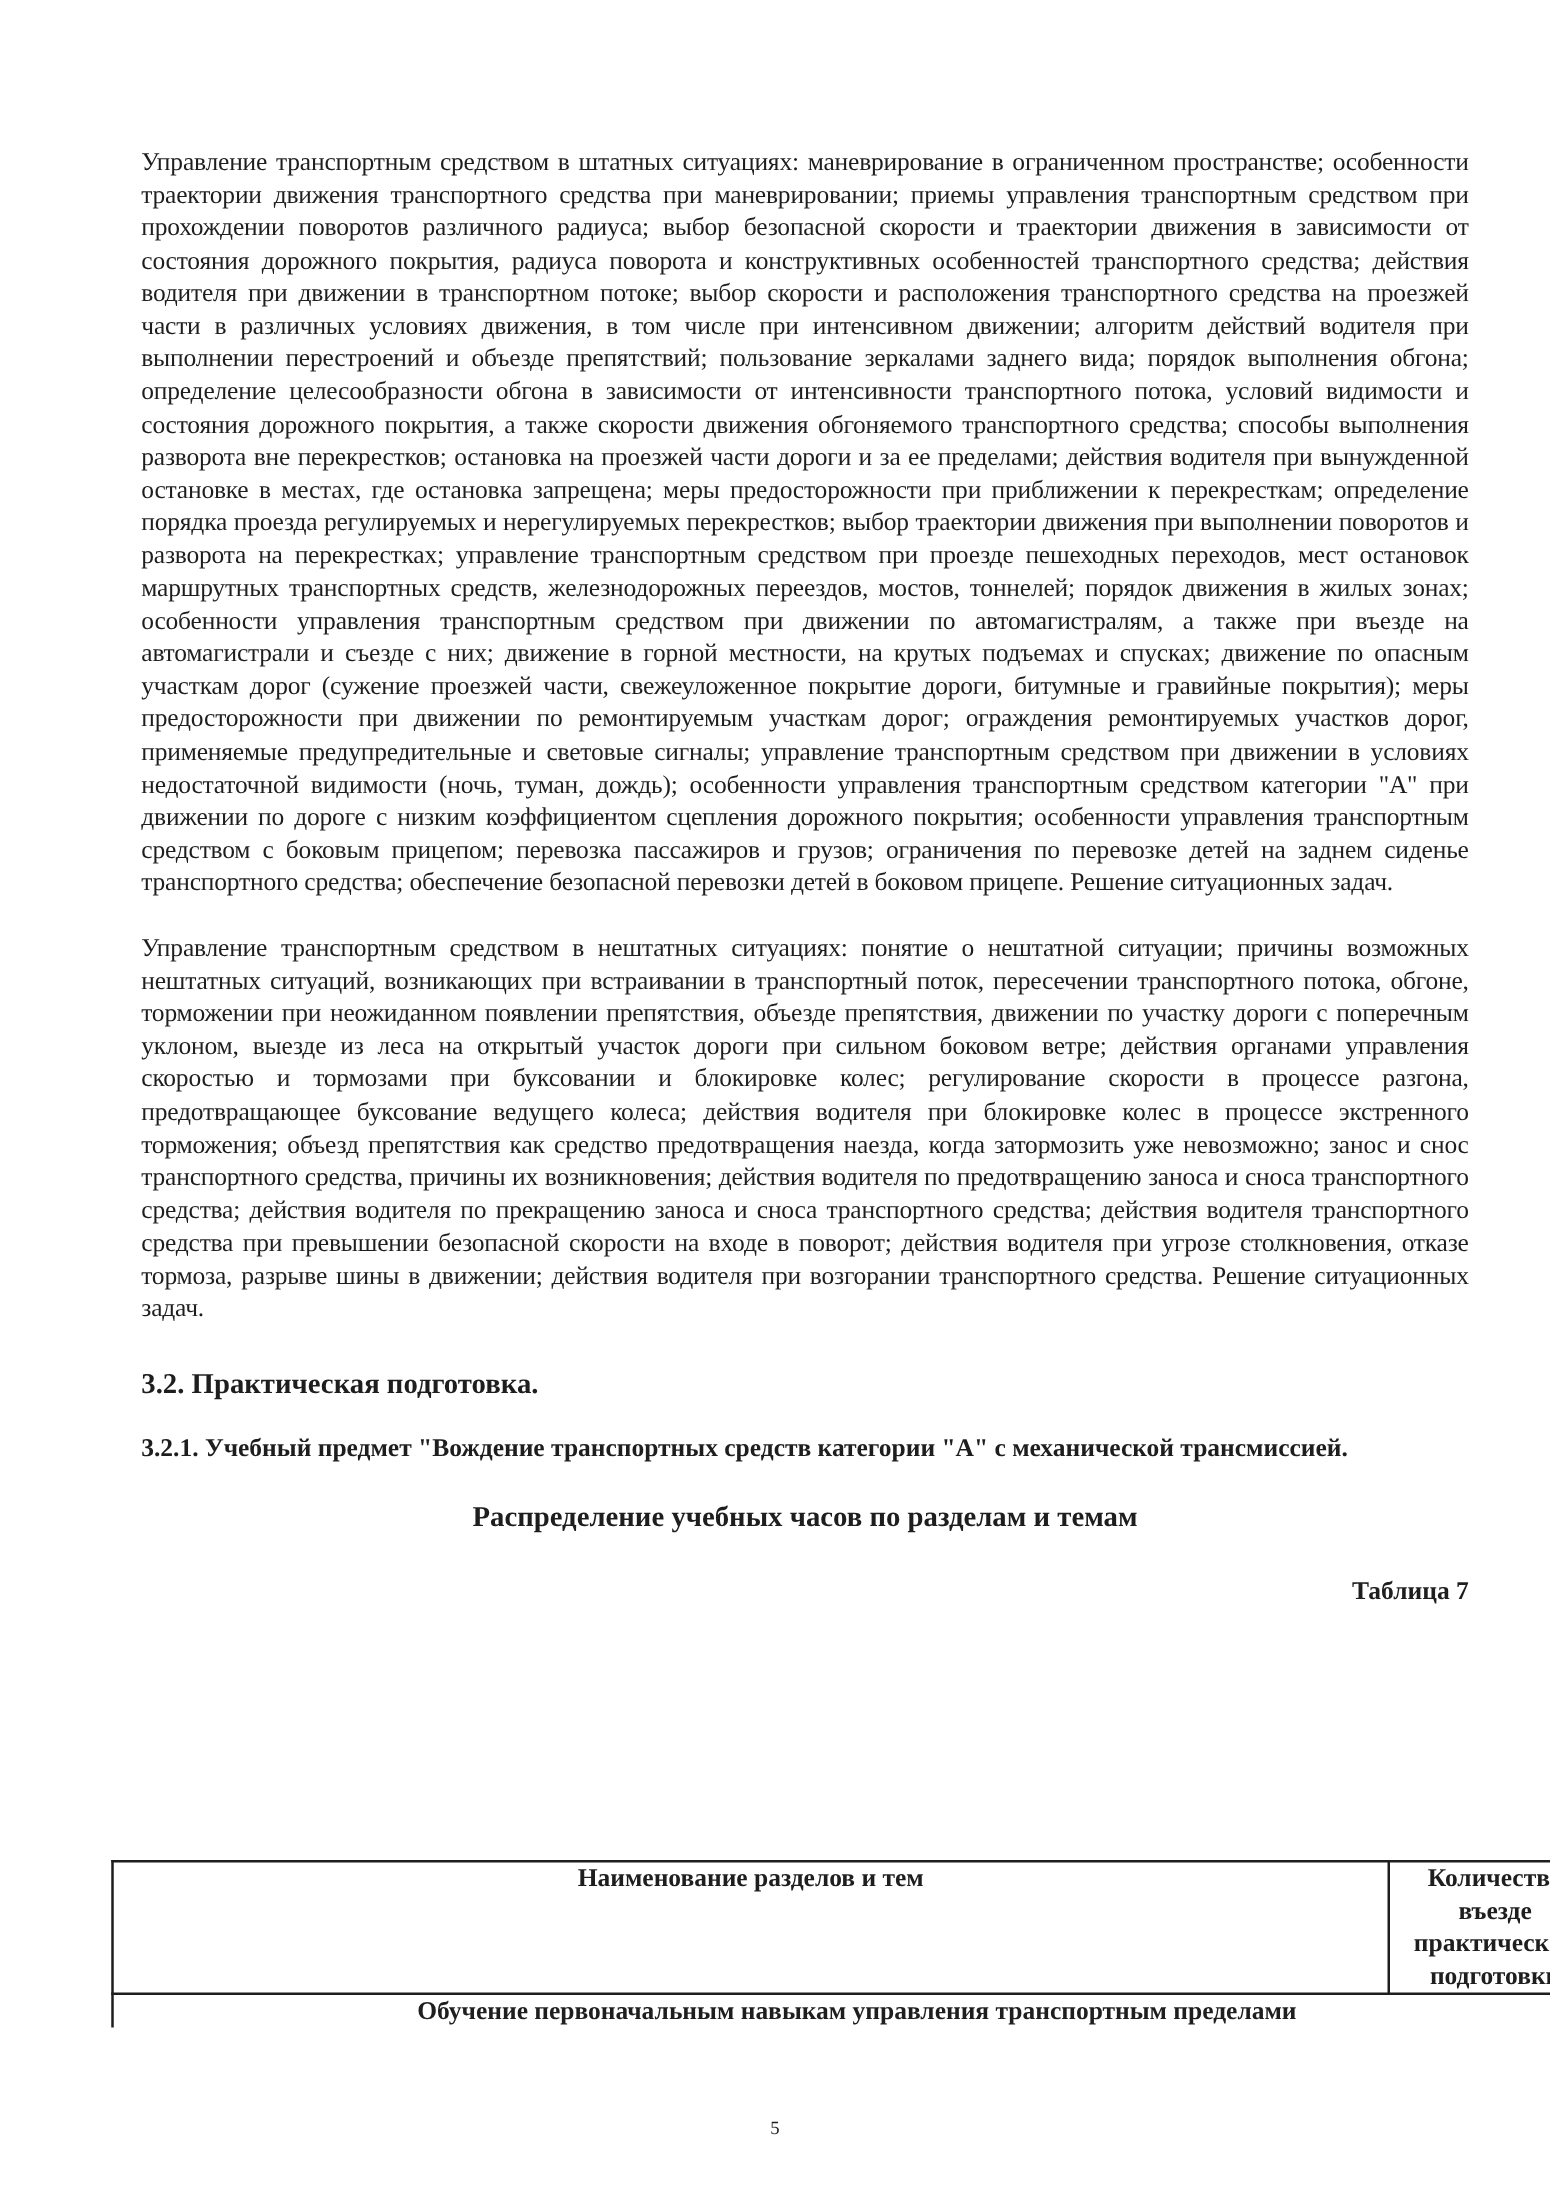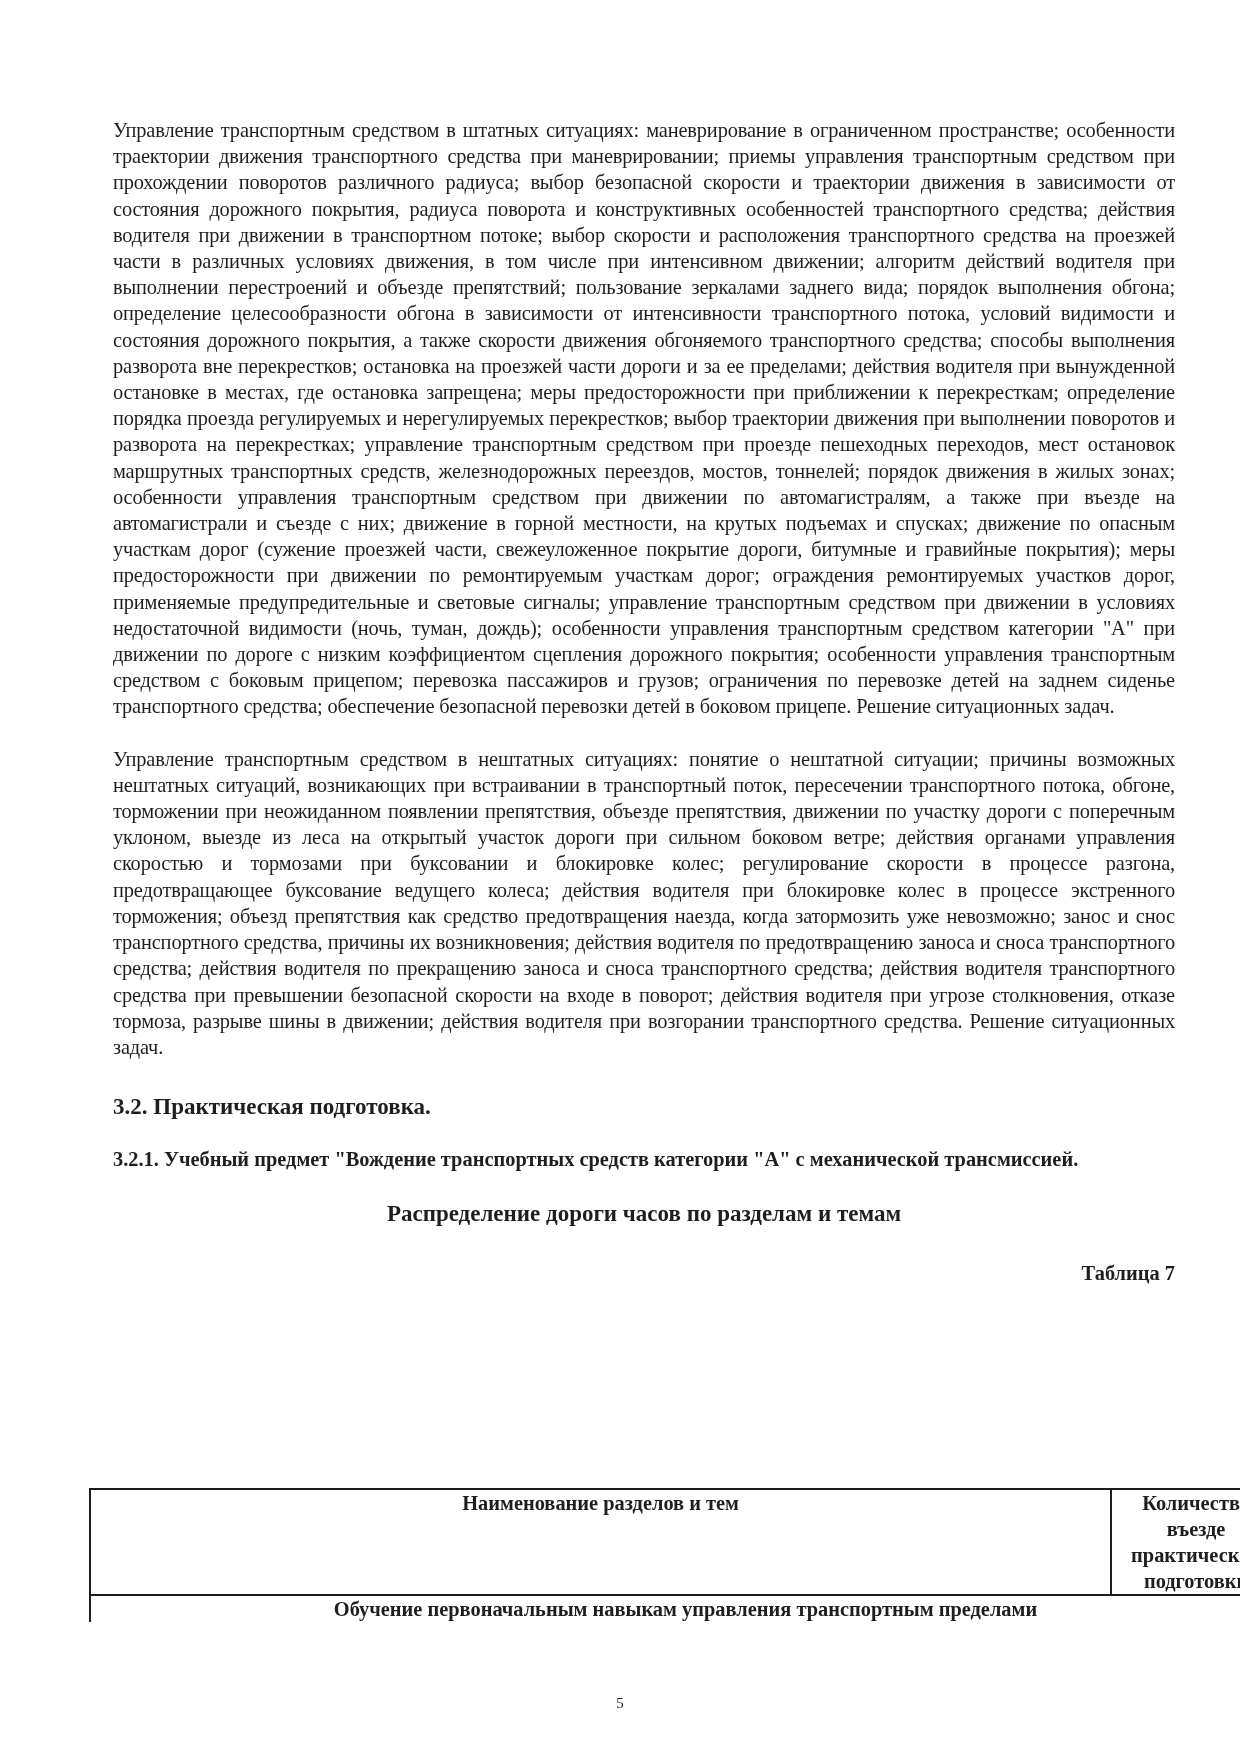--- a/index.html
+++ b/index.html
@@ -20,21 +20,21 @@
   .pagenum { position: absolute; left: 0; width: 1240px; top: 1695px; text-align: center; font-size: 15px; }
 </style>
 </head>
 <body>
 
 <div class="page">
   <p class="para">Управление транспортным средством в штатных ситуациях: маневрирование в ограниченном пространстве; особенности траектории движения транспортного средства при маневрировании; приемы управления транспортным средством при прохождении поворотов различного радиуса; выбор безопасной скорости и траектории движения в зависимости от состояния дорожного покрытия, радиуса поворота и конструктивных особенностей транспортного средства; действия водителя при движении в транспортном потоке; выбор скорости и расположения транспортного средства на проезжей части в различных условиях движения, в том числе при интенсивном движении; алгоритм действий водителя при выполнении перестроений и объезде препятствий; пользование зеркалами заднего вида; порядок выполнения обгона; определение целесообразности обгона в зависимости от интенсивности транспортного потока, условий видимости и состояния дорожного покрытия, а также скорости движения обгоняемого транспортного средства; способы выполнения разворота вне перекрестков; остановка на проезжей части дороги и за ее пределами; действия водителя при вынужденной остановке в местах, где остановка запрещена; меры предосторожности при приближении к перекресткам; определение порядка проезда регулируемых и нерегулируемых перекрестков; выбор траектории движения при выполнении поворотов и разворота на перекрестках; управление транспортным средством при проезде пешеходных переходов, мест остановок маршрутных транспортных средств, железнодорожных переездов, мостов, тоннелей; порядок движения в жилых зонах; особенности управления транспортным средством при движении по автомагистралям, а также при въезде на автомагистрали и съезде с них; движение в горной местности, на крутых подъемах и спусках; движение по опасным участкам дорог (сужение проезжей части, свежеуложенное покрытие дороги, битумные и гравийные покрытия); меры предосторожности при движении по ремонтируемым участкам дорог; ограждения ремонтируемых участков дорог, применяемые предупредительные и световые сигналы; управление транспортным средством при движении в условиях недостаточной видимости (ночь, туман, дождь); особенности управления транспортным средством категории "А" при движении по дороге с низким коэффициентом сцепления дорожного покрытия; особенности управления транспортным средством с боковым прицепом; перевозка пассажиров и грузов; ограничения по перевозке детей на заднем сиденье транспортного средства; обеспечение безопасной перевозки детей в боковом прицепе. Решение ситуационных задач.</p>
   <p class="para">Управление транспортным средством в нештатных ситуациях: понятие о нештатной ситуации; причины возможных нештатных ситуаций, возникающих при встраивании в транспортный поток, пересечении транспортного потока, обгоне, торможении при неожиданном появлении препятствия, объезде препятствия, движении по участку дороги с поперечным уклоном, выезде из леса на открытый участок дороги при сильном боковом ветре; действия органами управления скоростью и тормозами при буксовании и блокировке колес; регулирование скорости в процессе разгона, предотвращающее буксование ведущего колеса; действия водителя при блокировке колес в процессе экстренного торможения; объезд препятствия как средство предотвращения наезда, когда затормозить уже невозможно; занос и снос транспортного средства, причины их возникновения; действия водителя по предотвращению заноса и сноса транспортного средства; действия водителя по прекращению заноса и сноса транспортного средства; действия водителя транспортного средства при превышении безопасной скорости на входе в поворот; действия водителя при угрозе столкновения, отказе тормоза, разрыве шины в движении; действия водителя при возгорании транспортного средства. Решение ситуационных задач.</p>
   <p class="h-section">3.2. Практическая подготовка.</p>
   <p class="h-sub">3.2.1. Учебный предмет "Вождение транспортных средств категории "А" с механической трансмиссией.</p>
-  <p class="h-center">Распределение дороги часов по разделам и темам</p>
+  <p class="h-center">Распределение учебных часов по разделам и темам</p>
   <p class="tbl-label">Таблица 7</p>
 </div>
 
 <table class="t">
   <tbody>
       <tr>
     <td class="c1">Наименование разделов и тем</td>
     <td class="c2">Количество въезде практической подготовки</td>
   </tr>
   <tr class="last">

